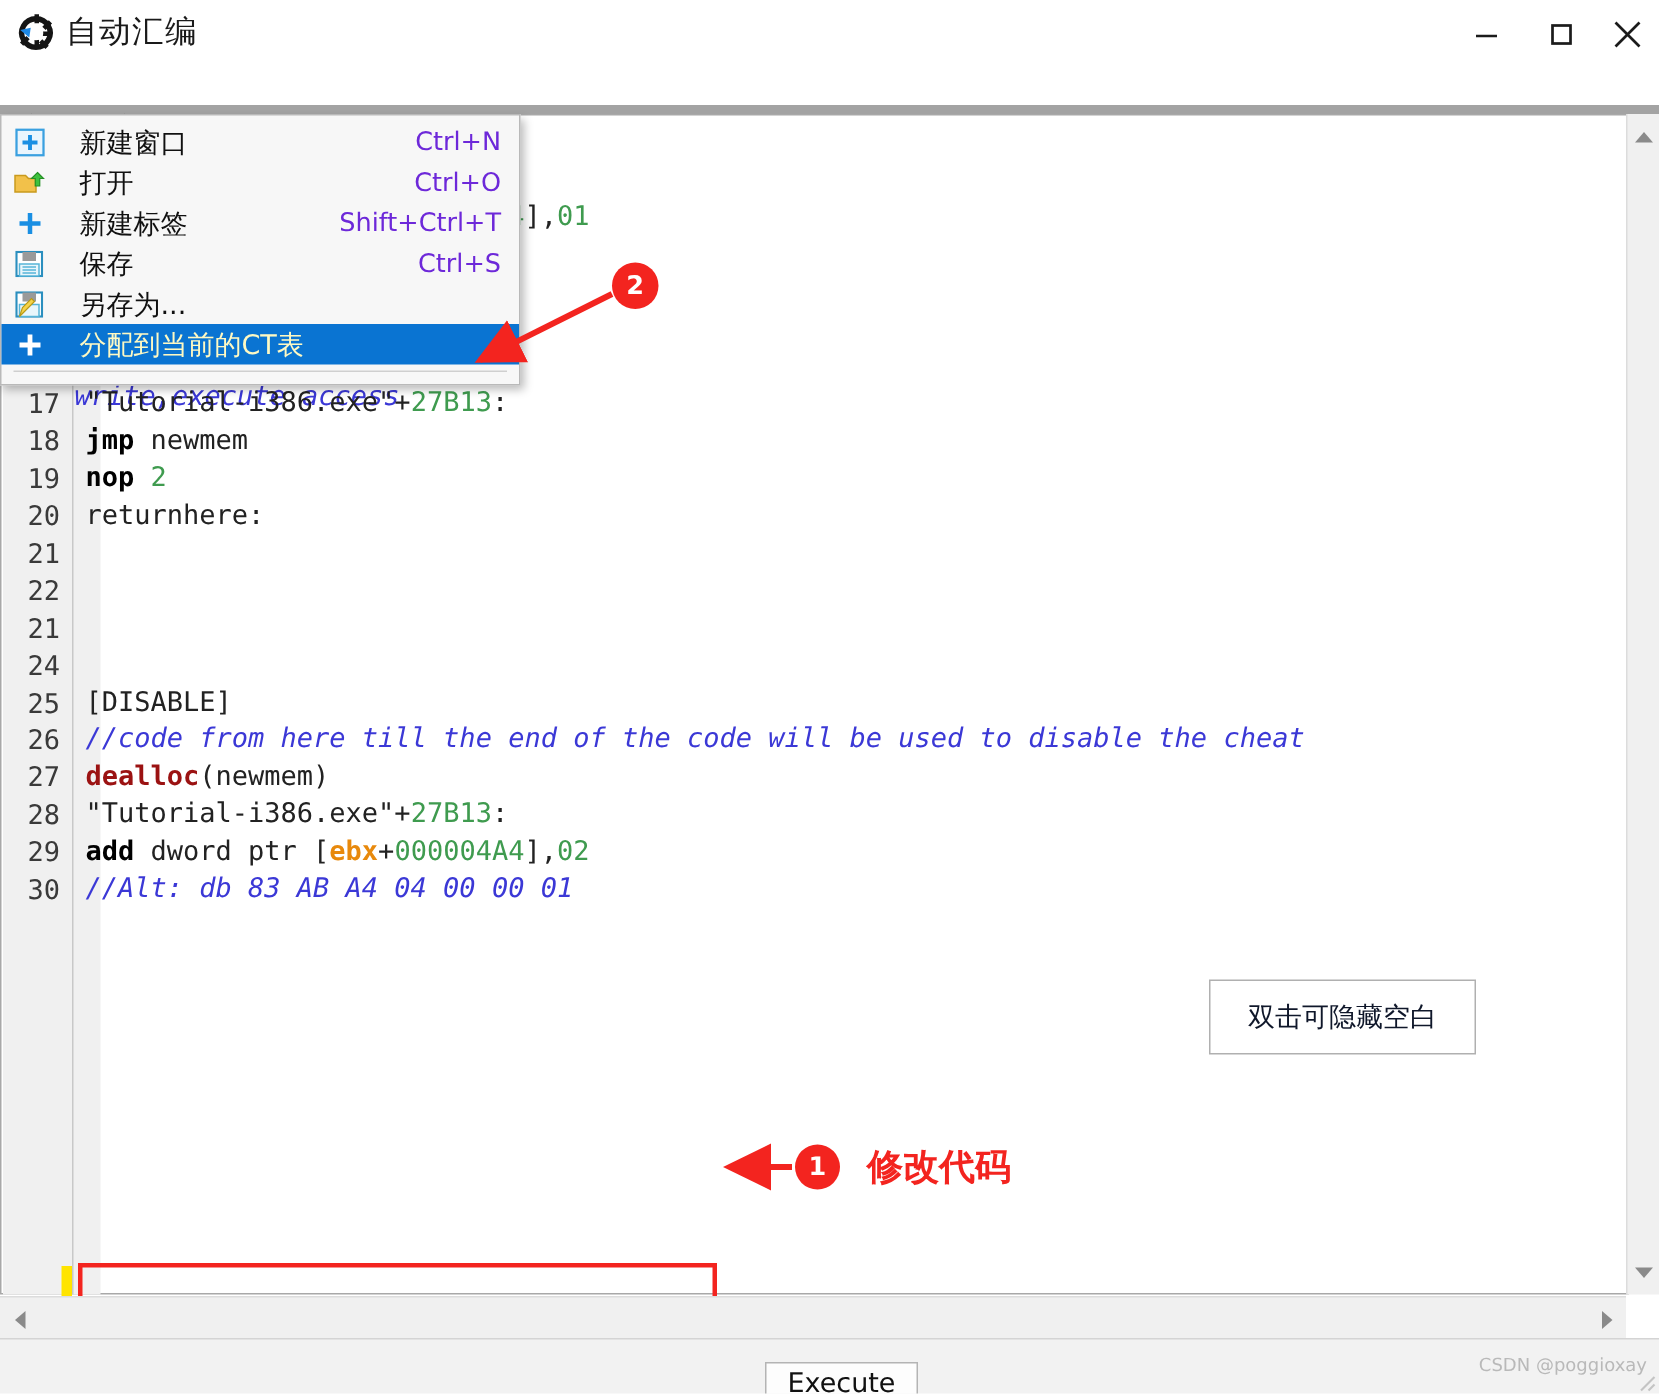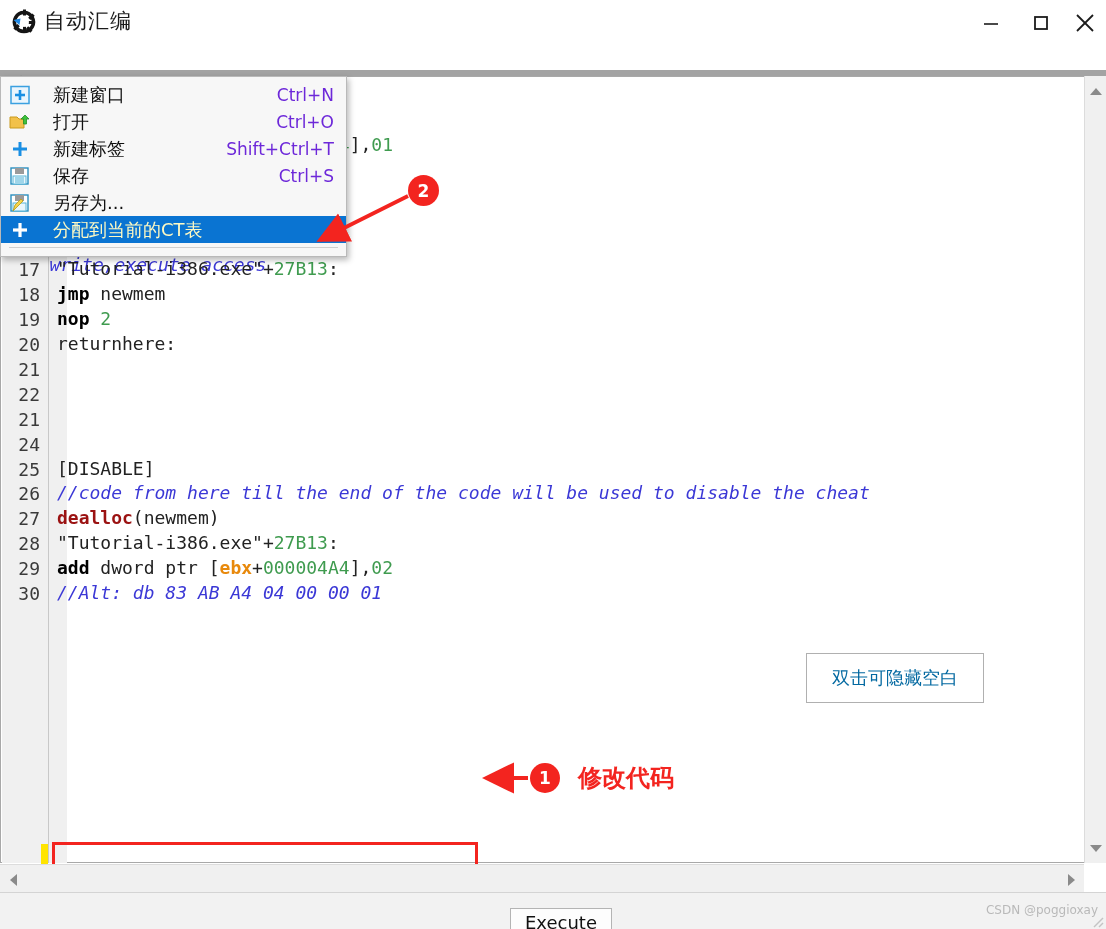--- a/index.html
+++ b/index.html
@@ -129,21 +129,21 @@
   }
   #corner-grip{
     position:absolute;right:2px;bottom:2px;width:14px;height:14px;
   }
 
   
   #tooltip{
     position:absolute;left:806px;top:653px;width:176px;height:48px;
     background:#ffffff;border:1px solid #b0b0b0;
     display:flex;align-items:center;justify-content:center;
-    font-size:18px;color:#0369a1;
+    font-size:18px;color:#0f172a;
     font-family:"DejaVu Sans",sans-serif;
   }
 
   
   #file-menu{
     position:absolute;left:0px;top:76px;width:345px;
     background:#f7f7f7;border:1px solid #b9b9b9;
     box-shadow:2px 3px 6px rgba(0,0,0,.28);
     padding:4px 0 4px 0;
   }

